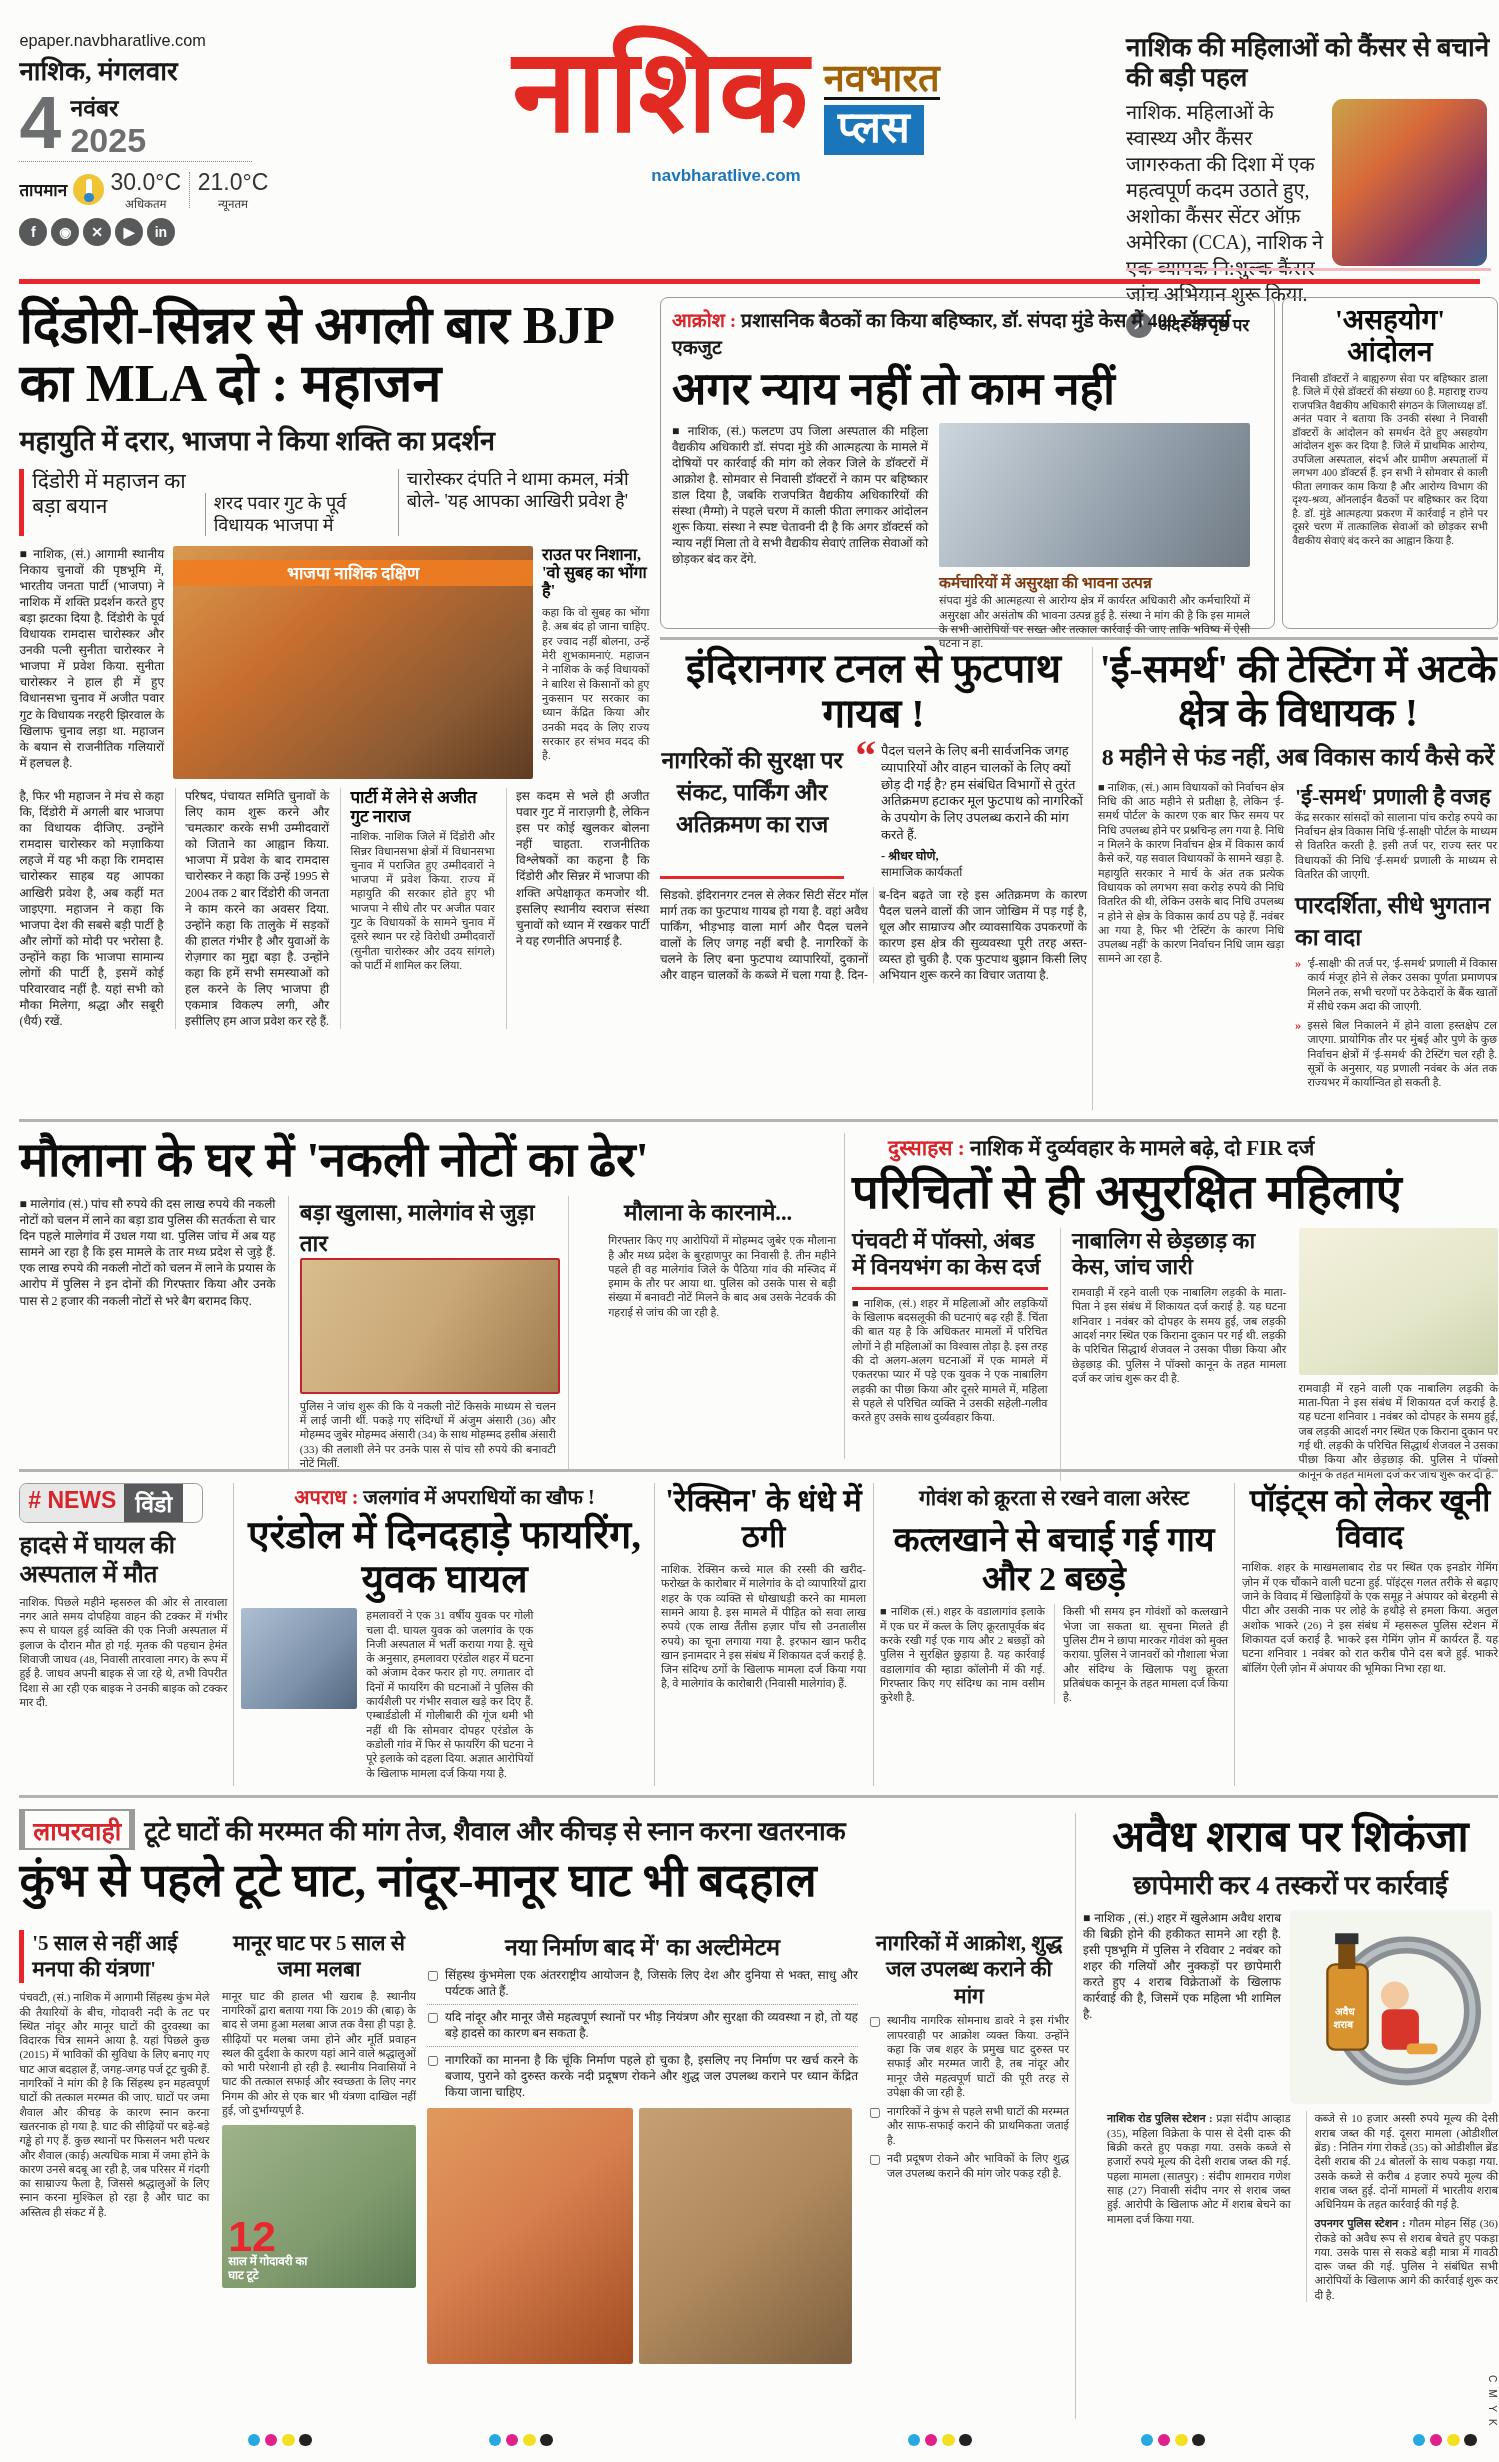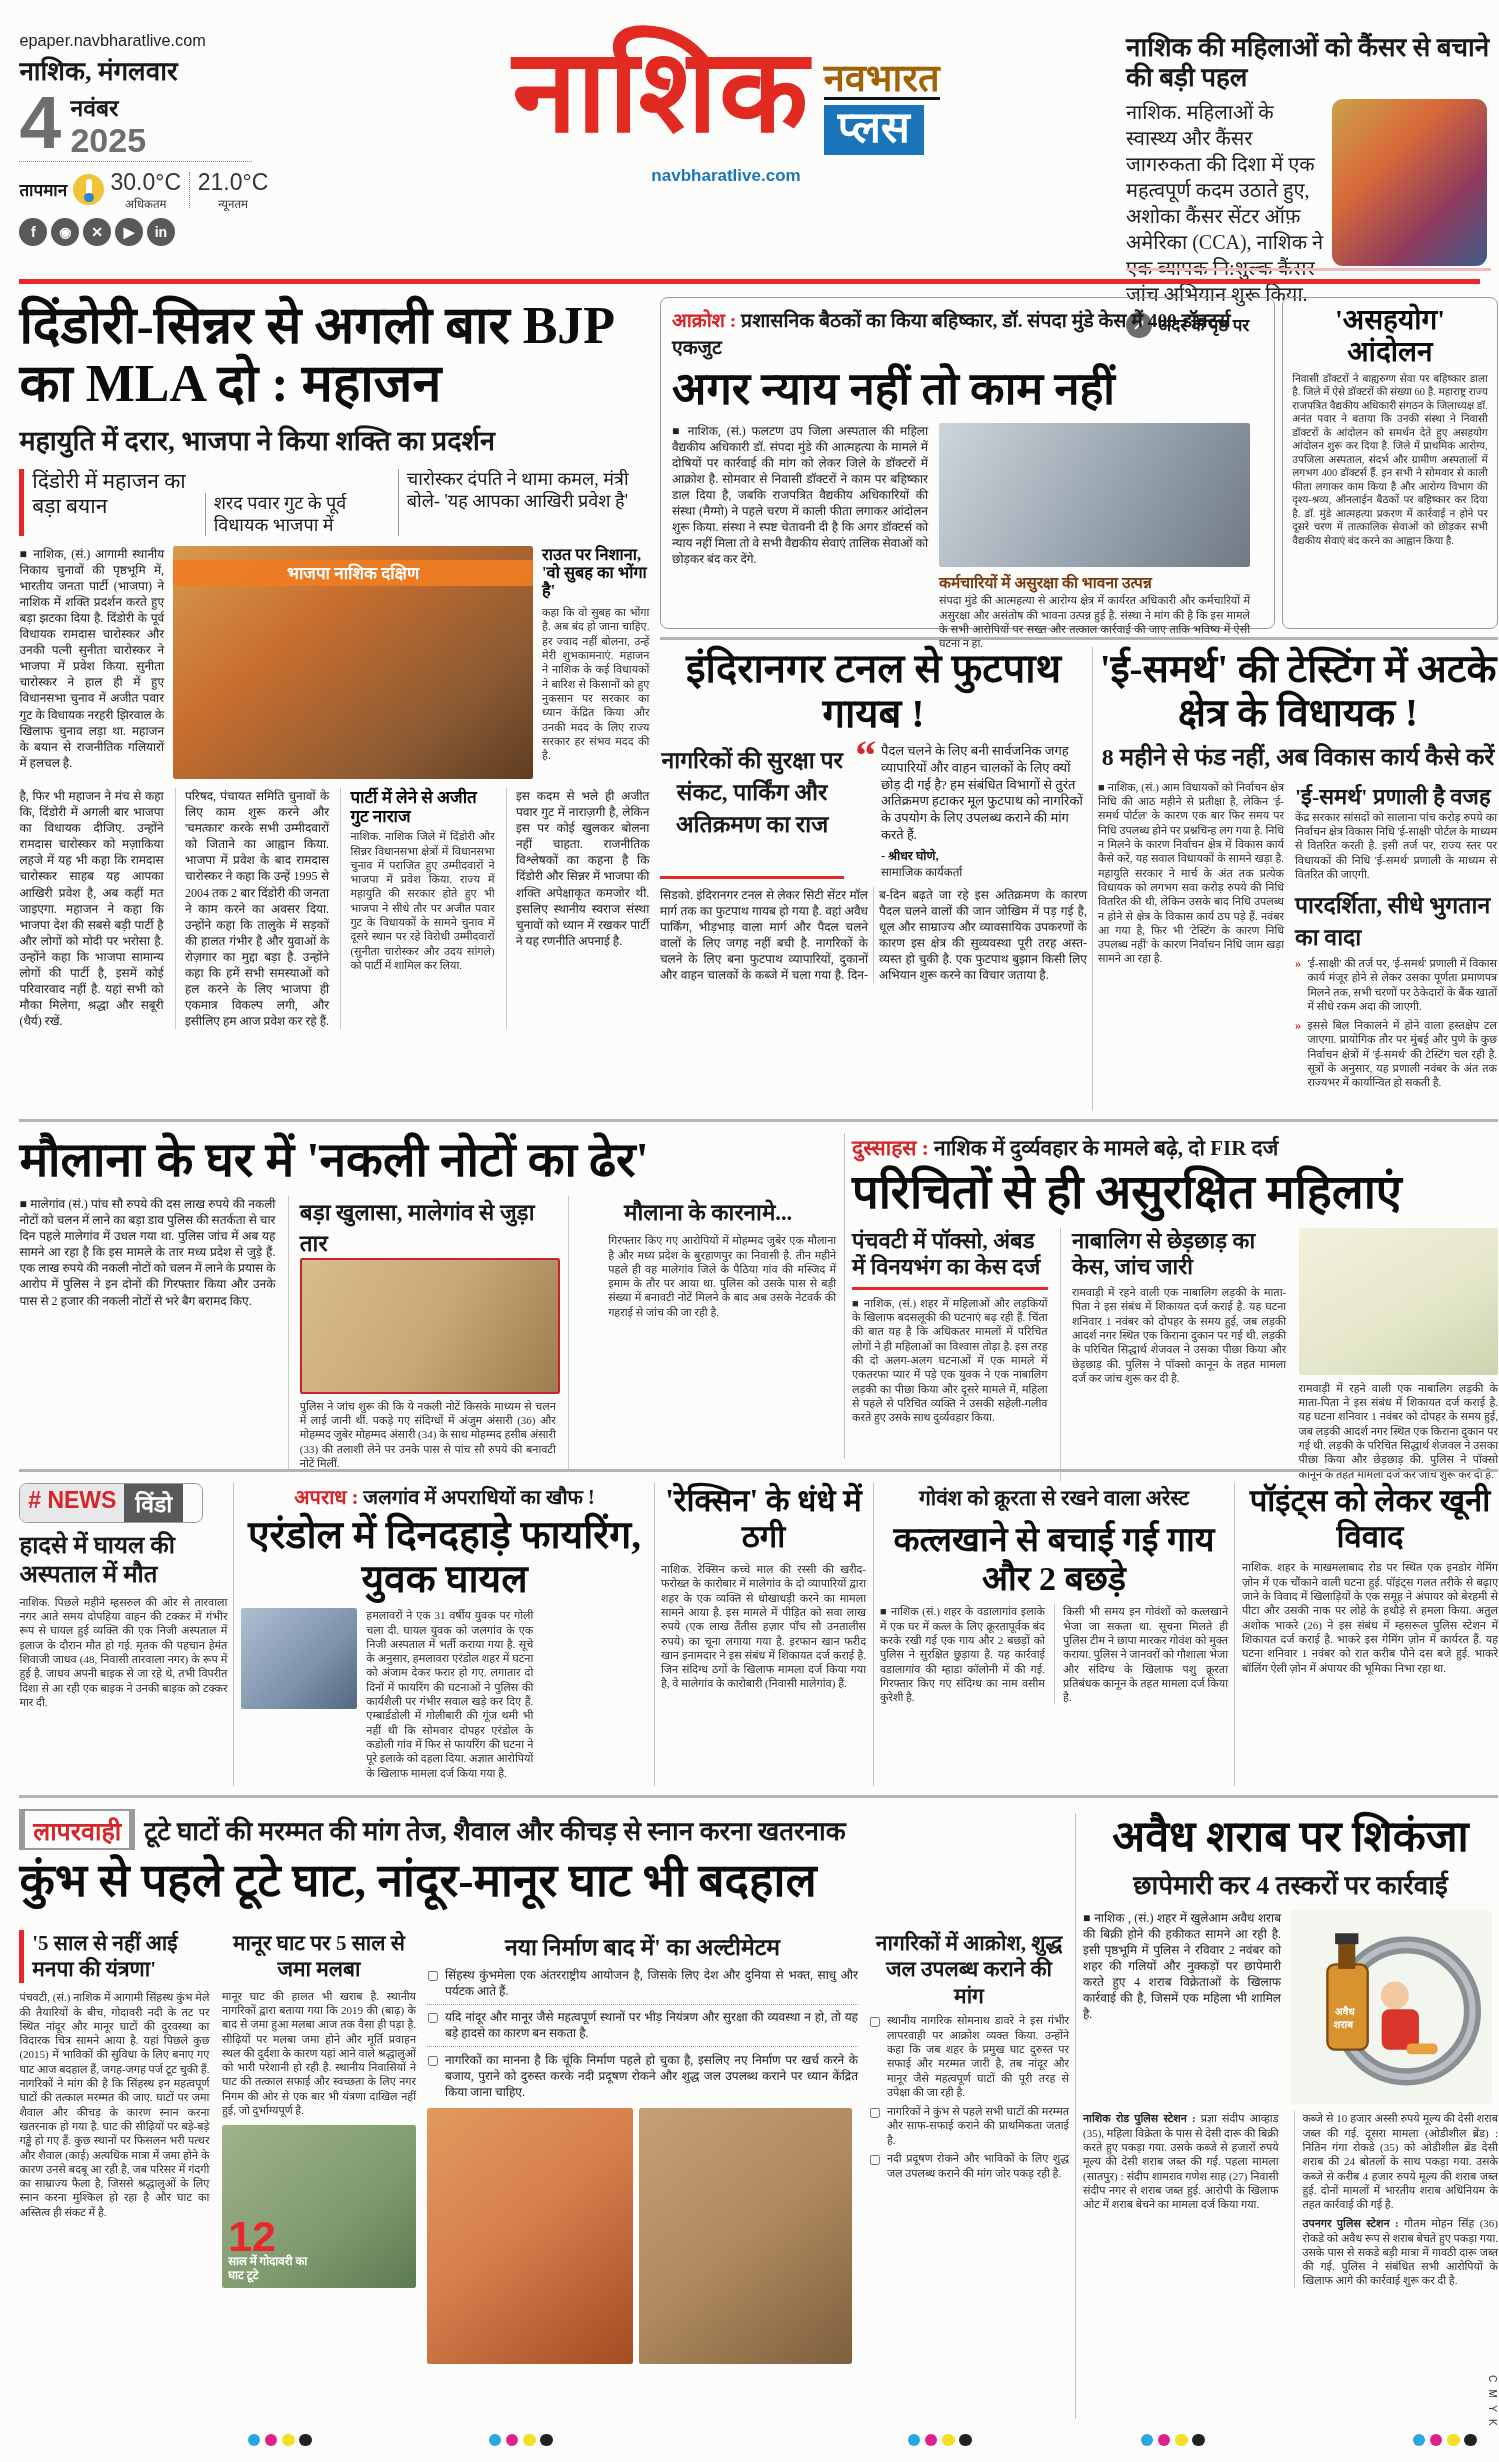--- a/index.html
+++ b/index.html
@@ -90,21 +90,21 @@
   .bmark{color:#d6252b;font-weight:bold;font-size:12.4px;line-height:1.2;}
   
   #maulana{left:19.4px;top:1133px;width:821px;}
   #maul-head{font-size:48px;}
   #maul-row{display:flex;gap:12.4px;margin-top:9.3px;}
   #maul-sub1{font-size:22.5px;font-weight:bold;}
   #maul-photo{width:100%;height:132px;border:2.3px solid #c0272d;background:linear-gradient(120deg,#d8bd8d,#caa877 50%,#9e7c4e);}
   #maul-sub2{font-size:22.5px;font-weight:bold;text-align:center;}
   
   #dussahas{left:852px;top:1133px;width:646px;}
-  #dus-kick{font-size:21px;font-weight:bold;}
+  #dus-kick{font-size:21px;font-weight:bold;margin-left:36px;}
   #dus-head{font-size:47px;margin-top:4.7px;}
   #dus-row{display:flex;gap:12.4px;margin-top:9.3px;}
   .dus-sub{font-size:22px;font-weight:bold;line-height:1.2;}
   #dus-cartoon{width:100%;height:147px;background:linear-gradient(150deg,#f4f0dd,#e4e6c9 60%,#cdd3ae);}
   
   #newswin{left:19.4px;top:1483px;width:208px;}
   #nw-brand{display:flex;align-items:stretch;font-family:"Liberation Sans",sans-serif;font-weight:bold;border-radius:7.8px;overflow:hidden;border:1.6px solid #9a9a9a;width:182px;}
   #nw-left{background:#e8e8e8;padding:3.1px 7.8px;font-size:23px;}
   #nw-left span{color:#d6252b;}
   #nw-right{background:#58595b;color:#fff;padding:3.1px 11px;font-size:23px;font-family:"Liberation Serif",serif;}
@@ -478,21 +478,21 @@
           <rect x="62" y="40" width="22" height="36" fill="#7a4c12"></rect>
           <rect x="58" y="30" width="30" height="14" fill="#333"></rect>
           <circle cx="135" cy="110" r="18" fill="#f2c9a0" stroke="#5a3а1e"></circle>
           <rect x="118" y="128" width="48" height="52" rx="10" fill="#d8362a"></rect>
           <rect x="150" y="172" width="40" height="14" rx="6" fill="#e8a13c"></rect>
           <text x="58" y="135" font-size="13" fill="#fff" font-weight="bold">अवैध</text>
           <text x="56" y="152" font-size="13" fill="#fff" font-weight="bold">शराब</text>
         </svg>
       </div>
     </div>
-    <div style="display:flex;gap:15px;margin-top:7.8px;">
+    <div style="display:flex;gap:15px;margin-top:7.8px;margin-left:24px;">
       <div style="width:198px;">
         <div class="body-sm"><span class="liq-lead">नाशिक रोड पुलिस स्टेशन :</span>
           <span>प्रज्ञा संदीप आव्हाड (35), महिला विक्रेता के पास से देसी दारू की बिक्री करते हुए पकड़ा गया. उसके कब्जे से हजारों रुपये मूल्य की देसी शराब जब्त की गई. पहला मामला (सातपुर) : संदीप शामराव गणेश साह (27) निवासी संदीप नगर से शराब जब्त हुई. आरोपी के खिलाफ ओट में शराब बेचने का मामला दर्ज किया गया.</span></div>
       </div>
       <div style="width:198px;border-left:0.8px solid #c9c9c9;padding-left:7.8px;">
         <div class="body-sm">कब्जे से 10 हजार अस्सी रुपये मूल्य की देसी शराब जब्त की गई. दूसरा मामला (ओडीशील ब्रेंड) : नितिन गंगा रोकडे (35) को ओडीशील ब्रेंड देसी शराब की 24 बोतलों के साथ पकड़ा गया. उसके कब्जे से करीब 4 हजार रुपये मूल्य की शराब जब्त हुई. दोनों मामलों में भारतीय शराब अधिनियम के तहत कार्रवाई की गई है.</div>
         <div class="body-sm" style="margin-top:4.7px;"><span class="liq-lead">उपनगर पुलिस स्टेशन :</span>
           <span>गौतम मोहन सिंह (36) रोकडे को अवैध रूप से शराब बेचते हुए पकड़ा गया. उसके पास से सकडे बड़ी मात्रा में गावठी दारू जब्त की गई. पुलिस ने संबंधित सभी आरोपियों के खिलाफ आगे की कार्रवाई शुरू कर दी है.</span></div>
       </div>
     </div>

